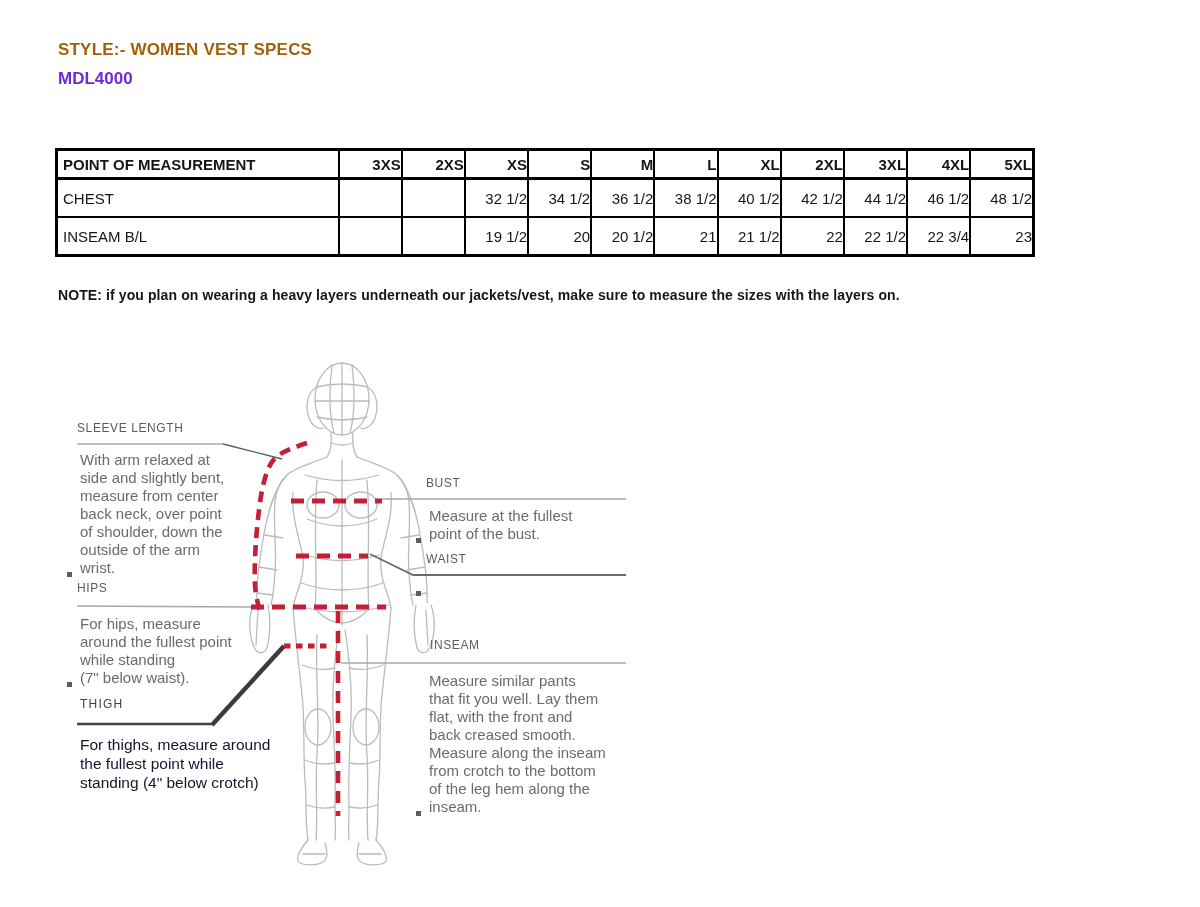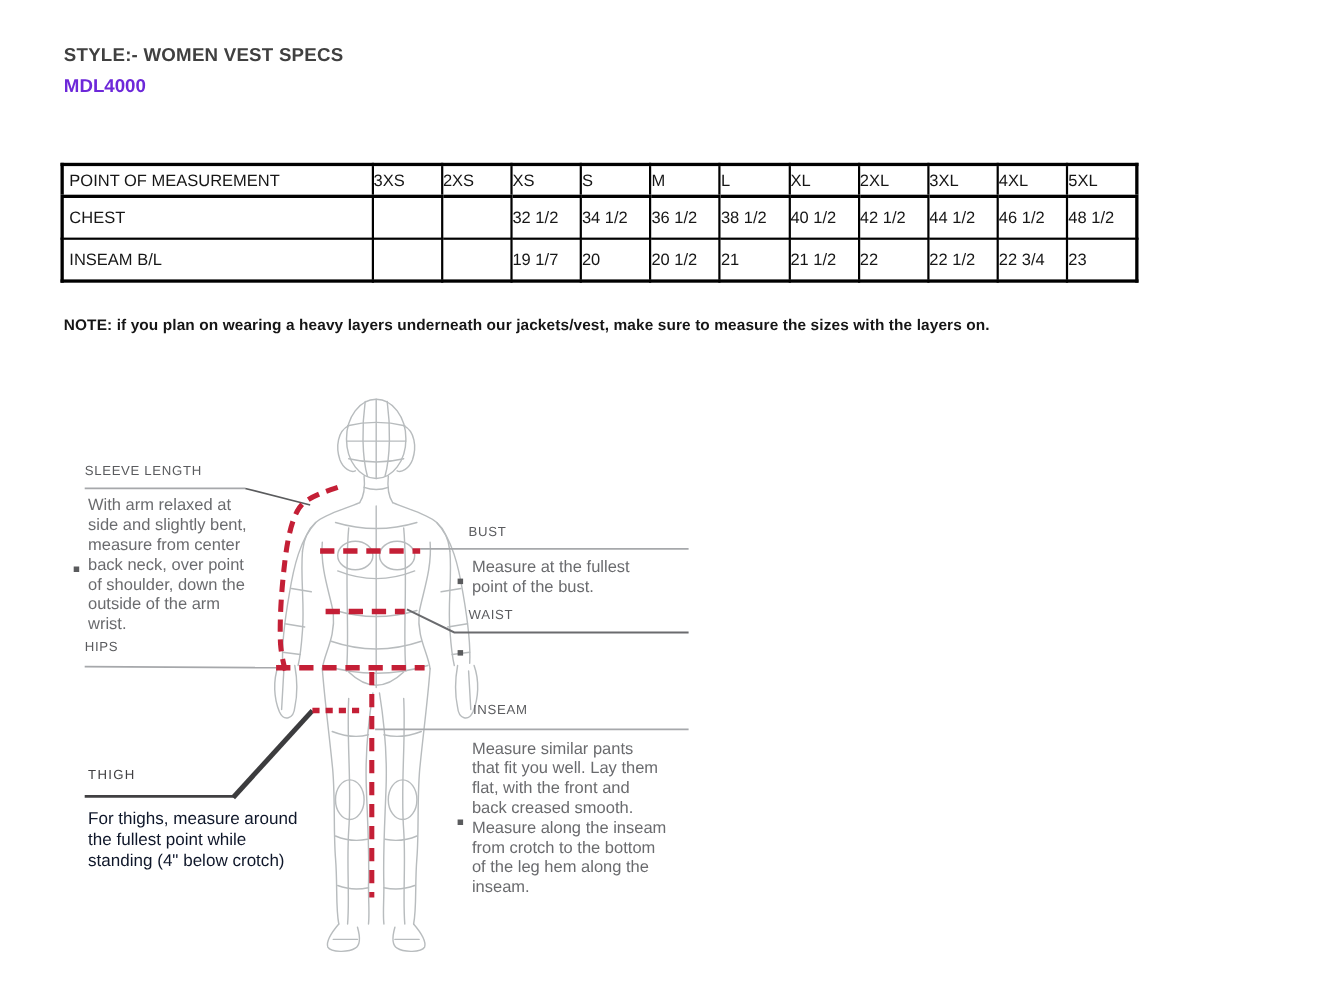--- a/index.html
+++ b/index.html
@@ -1,38 +1,38 @@
 <!DOCTYPE html>
 <html><head>
 <meta charset="utf-8">
 <style>
   html,body{margin:0;padding:0}
   body{
     width:1200px;height:907px;background:#ffffff;position:relative;
     font-family:"Liberation Sans",sans-serif;color:#111;overflow:hidden;
   }
-  .doc-title{position:absolute;left:58px;top:40px;font-size:17px;font-weight:bold;letter-spacing:.2px;color:#404040}
+  .doc-title{position:absolute;left:58px;top:40px;font-size:17px;font-weight:bold;letter-spacing:.2px;color:#a16207}
   .doc-model{position:absolute;left:58px;top:69px;font-size:17px;font-weight:bold;color:#6d28d9}
   table.size{
     position:absolute;left:55px;top:148px;width:980px;
     border-collapse:collapse;table-layout:fixed;border:3px solid #000;background:#fff;
   }
   table.size th,table.size td{
-    border:2px solid #000;font-size:15px;text-align:left;vertical-align:middle;
+    border:2px solid #000;font-size:15px;text-align:right;vertical-align:middle;
     padding:0;overflow:hidden;white-space:nowrap;color:#161616;
   }
-  table.size thead th{font-weight:normal;height:26px;border-bottom:3px solid #000}
+  table.size thead th{font-weight:bold;height:26px;border-bottom:3px solid #000}
   table.size tbody td{height:36px;font-weight:normal}
   table.size .pom{text-align:left;padding-left:5px}
   .note{position:absolute;left:58px;top:287px;font-size:14px;font-weight:bold;color:#161616;letter-spacing:.1px}
   .diagram{position:absolute;left:55px;top:335px;width:575px;height:535px}
   .diagram svg{position:absolute;left:0;top:0}
   .gh{position:absolute;font-size:12px;color:#5a5b5e;letter-spacing:.6px;white-space:nowrap}
   .gh.dark{color:#414042;letter-spacing:1.2px}
-  .gd{position:absolute;display:flex;align-items:center;font-size:15px;line-height:18px;color:#6a6b6e}
+  .gd{position:absolute;display:flex;align-items:flex-end;font-size:15px;line-height:18px;color:#6a6b6e}
   .gd .gdt{white-space:pre-line}
   .blt{flex:0 0 auto;width:5px;height:5px;background:#5a5b5d;margin:6px 8px 0 0}
   .gd.nob{color:#0f172a;font-size:15.5px;line-height:19px}
 </style>
 </head>
 <body>
 
 <div class="doc-title">STYLE:- WOMEN VEST SPECS</div>
 <div class="doc-model">MDL4000</div>
 
@@ -79,21 +79,21 @@
       <td>40 1/2</td>
       <td>42 1/2</td>
       <td>44 1/2</td>
       <td>46 1/2</td>
       <td>48 1/2</td>
     </tr>
     <tr>
       <td class="pom">INSEAM B/L</td>
       <td></td>
       <td></td>
-      <td>19 1/7</td>
+      <td>19 1/2</td>
       <td>20</td>
       <td>20 1/2</td>
       <td>21</td>
       <td>21 1/2</td>
       <td>22</td>
       <td>22 1/2</td>
       <td>22 3/4</td>
       <td>23</td>
     </tr>
   </tbody>
@@ -203,20 +203,27 @@
     <span class="gdt">With arm relaxed at
 side and slightly bent,
 measure from center
 back neck, over point
 of shoulder, down the
 outside of the arm
 wrist.</span>
   </div>
 
   <div class="gh" style="left:22px;top:246px">HIPS</div>
+  <div class="gd" style="left:12px;top:280px;width:210px">
+    <span class="blt"></span>
+    <span class="gdt">For hips, measure
+around the fullest point
+while standing
+(7" below waist).</span>
+  </div>
 
   <div class="gh dark" style="left:25px;top:362px">THIGH</div>
   <div class="gd nob" style="left:25px;top:400px;width:240px">
     <span class="gdt">For thighs, measure around
 the fullest point while
 standing (4" below crotch)</span>
   </div>
 
   <div class="gh" style="left:371px;top:141px">BUST</div>
   <div class="gd" style="left:361px;top:172px;width:200px">

